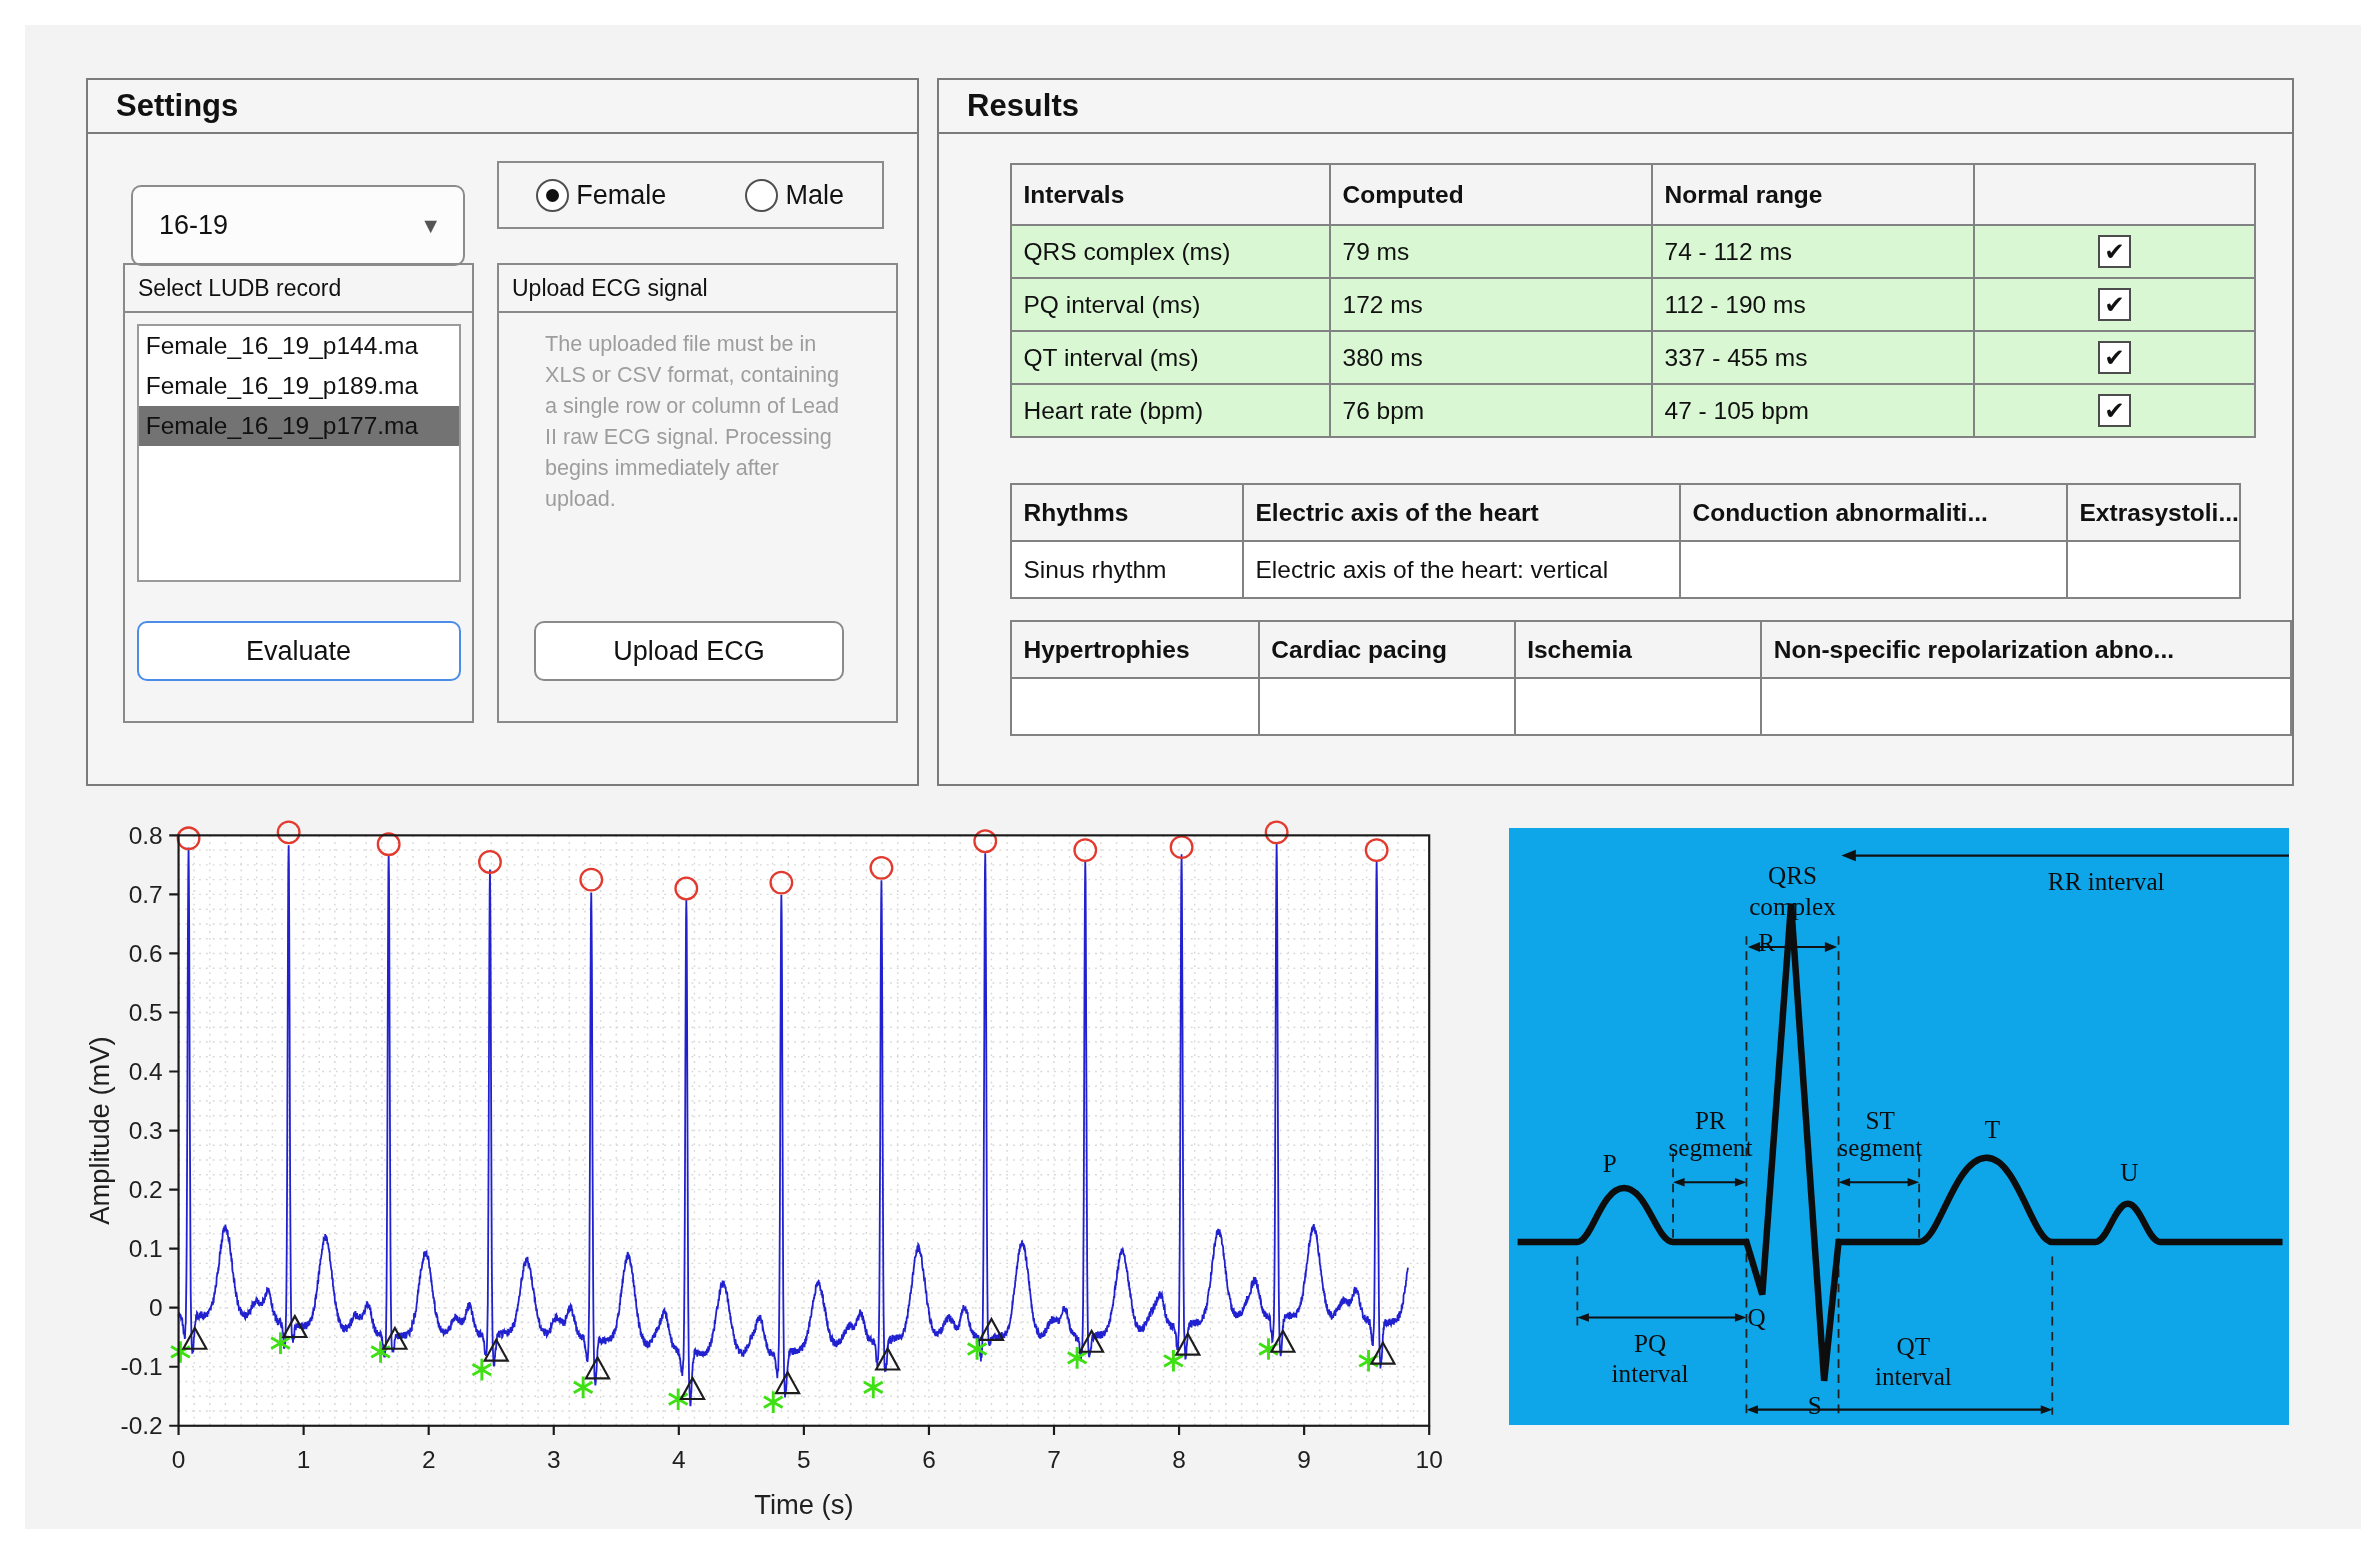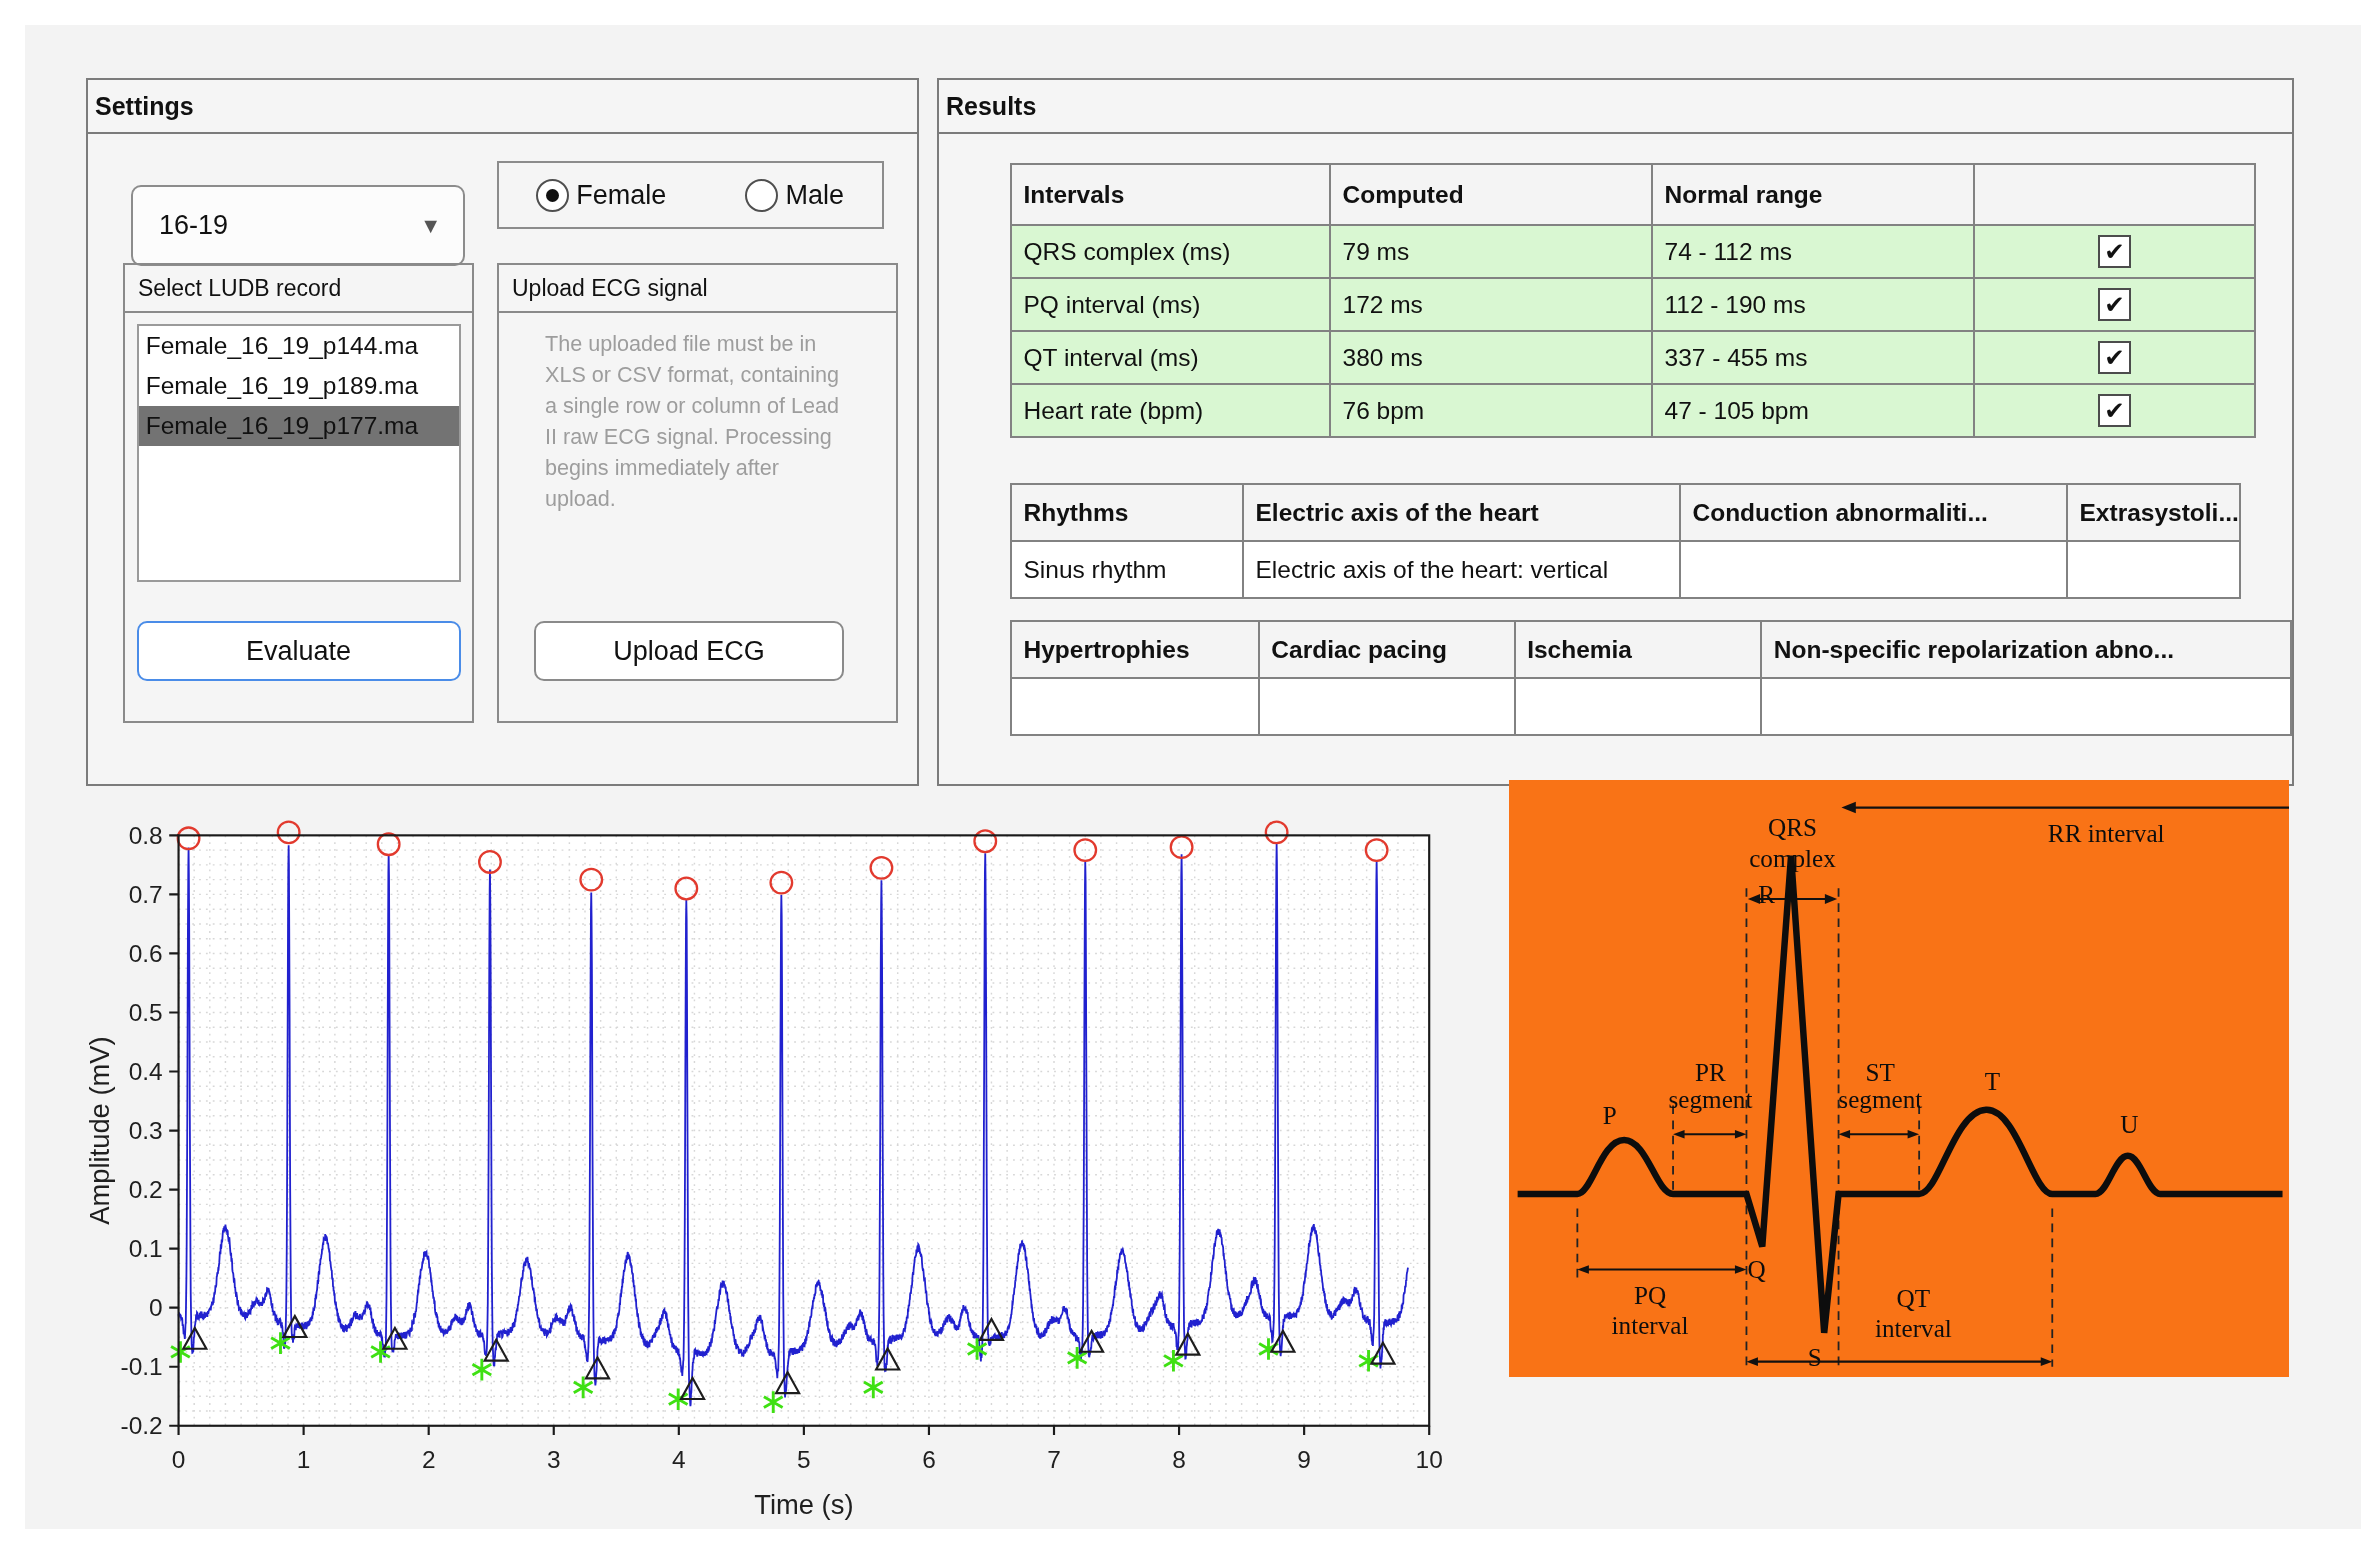--- a/index.html
+++ b/index.html
@@ -1,20 +1,20 @@
 <!DOCTYPE html>
 <html style="font-size:11.5px"><head>
 <meta charset="utf-8">
 <style>
   html,body{margin:0;padding:0;background:#ffffff;}
   body{width:2377px;height:1555px;position:relative;font-family:"Liberation Sans",sans-serif;color:#111;}
   #app-bg{position:absolute;left:25px;top:25px;width:2336px;height:1504px;background:#f3f3f3;}
 
   .panel{position:absolute;border:2.2px solid #7b7b7b;background:#f5f5f5;}
-  .panel-title{height:52px;line-height:52px;padding-left:7px;font-size:25px;font-weight:bold;
+  .panel-title{height:52px;line-height:52px;padding-left:28px;font-size:31px;font-weight:bold;
     border-bottom:2.2px solid #7b7b7b;}
 
   .subpanel{position:absolute;border:2.2px solid #8a8a8a;}
   .subpanel-title{height:46px;line-height:46px;padding-left:13px;font-size:23px;
     border-bottom:2.2px solid #8a8a8a;}
 
   
   .dropdown{position:absolute;left:43px;top:82px;width:334px;height:81px;background:#fcfcfc;
     border:2.2px solid #8c8c8c;border-radius:10px;display:flex;align-items:center;
     justify-content:space-between;padding:0 21.6px 0 26px;box-sizing:border-box;cursor:default;margin-top:23px;}
@@ -52,21 +52,21 @@
   th{font-weight:bold;background:#f4f4f4;height:59px;}
   #intervals-table td{height:51px;}
   #rhythms-table th,#rhythms-table td,#findings-table th,#findings-table td{height:55px;}
   .chk-cell{text-align:center;padding:0;}
   .checkbox{display:inline-flex;width:29px;height:29px;border:2.2px solid #4c4c4c;background:#fff;
     align-items:center;justify-content:center;font-size:24.5px;line-height:29px;vertical-align:middle;}
 
   #ecg-plot{position:absolute;left:72px;top:805px;width:1404px;height:726px;}
   #ecg-plot svg text{font-family:"Liberation Sans",sans-serif;fill:#1f1f1f;}
 
-  #ecg-diagram{position:absolute;left:1509px;top:780px;width:780px;height:597px;background:#f97316;}
+  #ecg-diagram{position:absolute;left:1509px;top:828px;width:780px;height:597px;background:#0ea5e9;}
   #ecg-diagram text{font-family:"Liberation Serif",serif;font-size:35px;fill:#0d0d0d;}
 </style>
 </head>
 <body>
 
 <div id="app-bg" style="background: rgb(243, 243, 243);"></div>
 
 <div class="panel" id="settings-panel" style="left:86px;top:78px;width:829px;height:704px;">
   <div class="panel-title">Settings</div>
 

